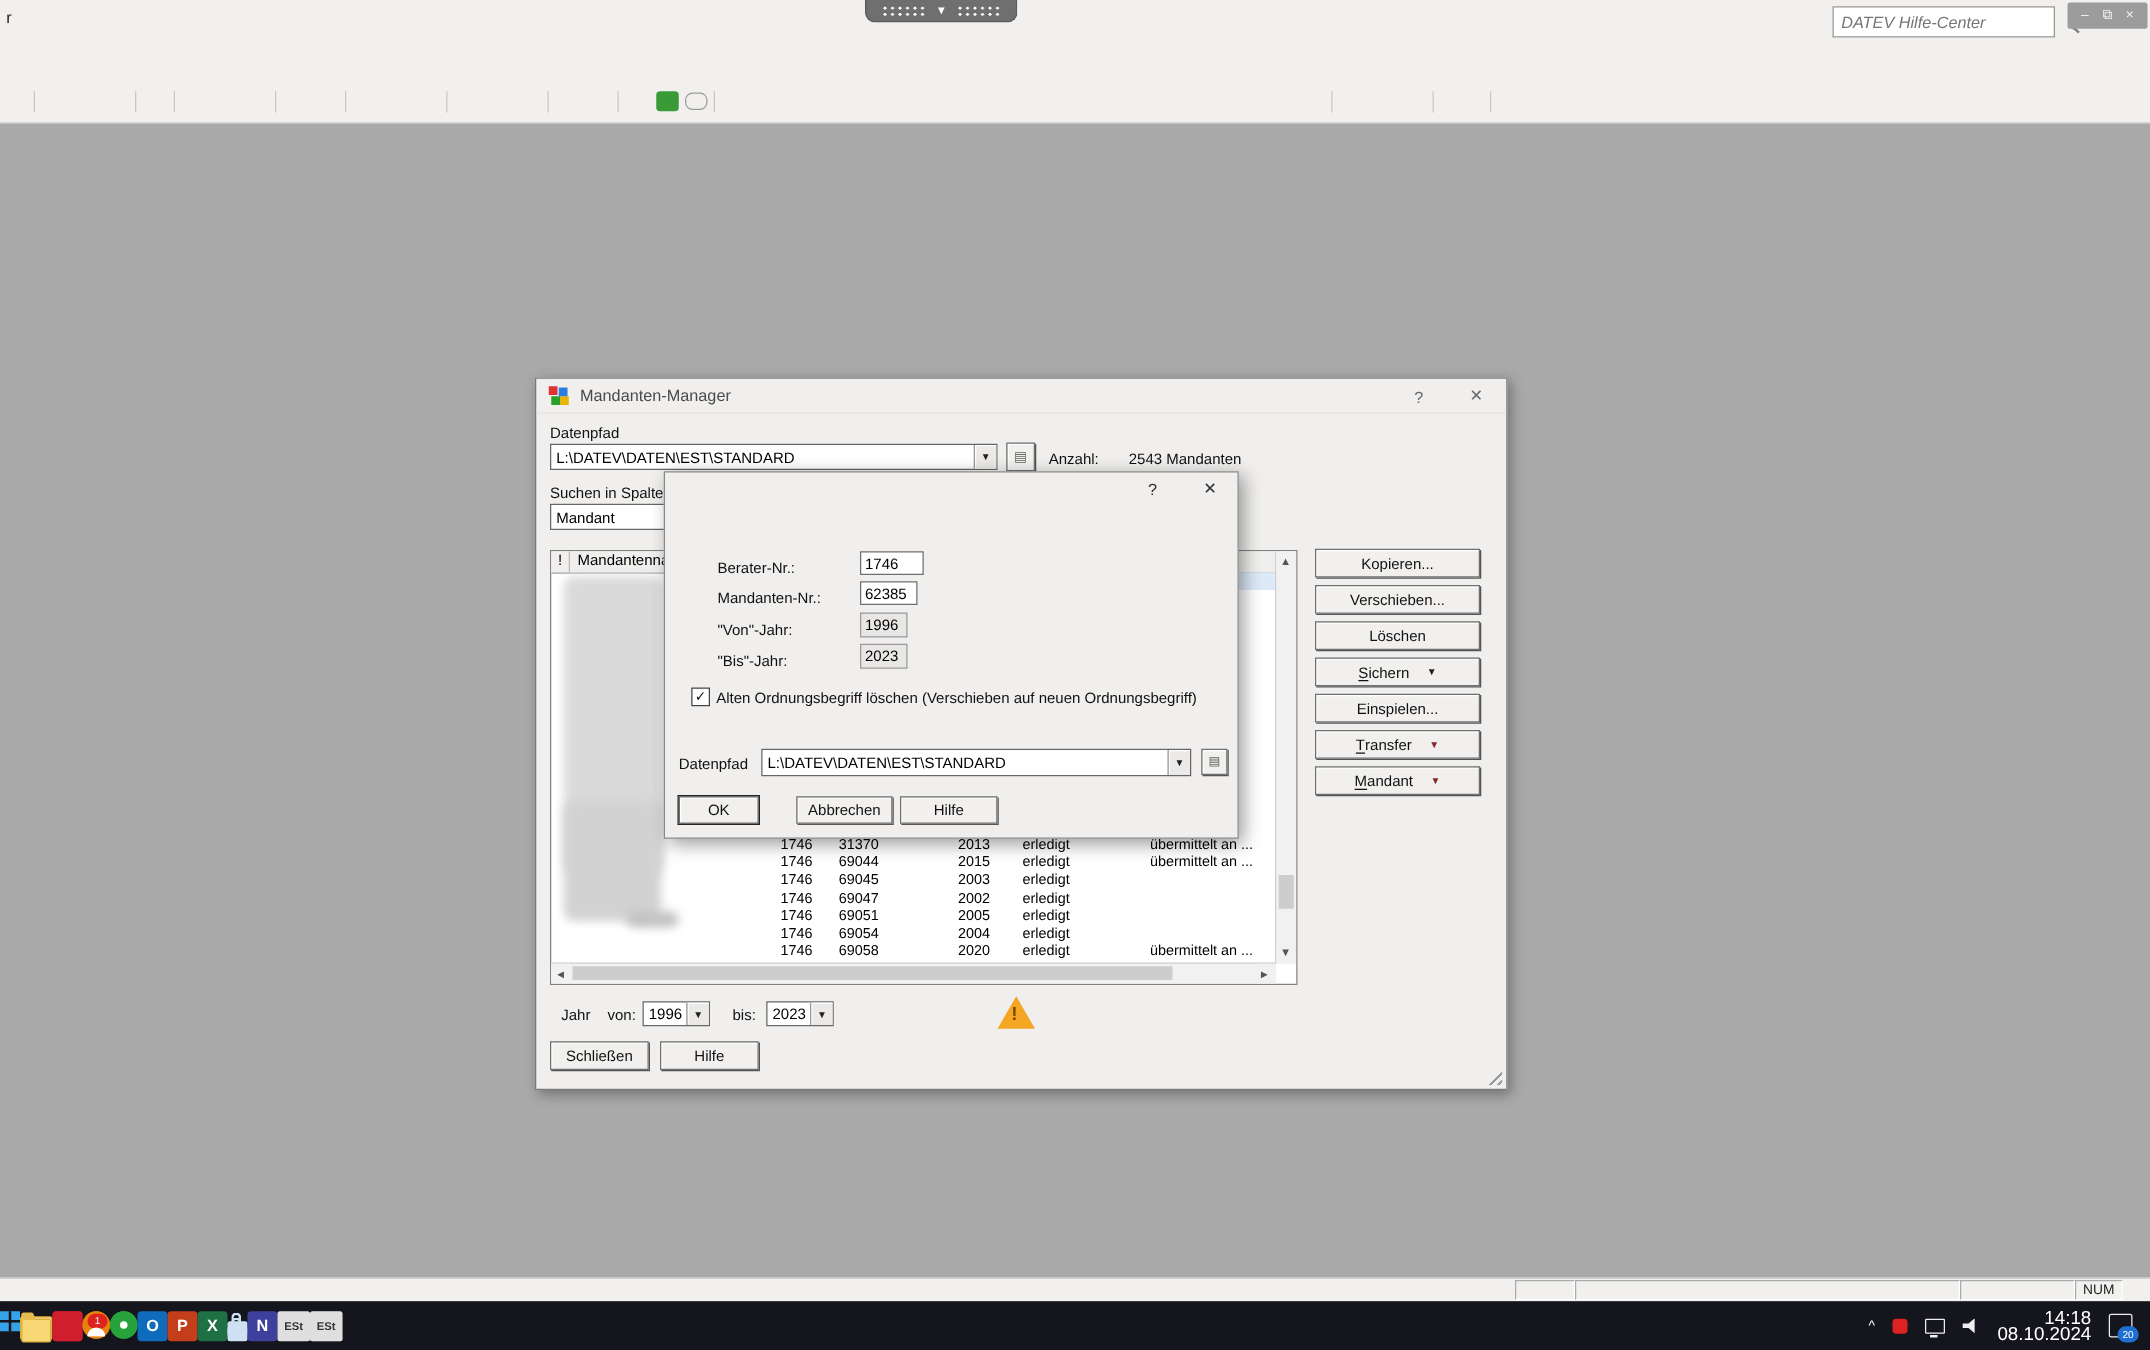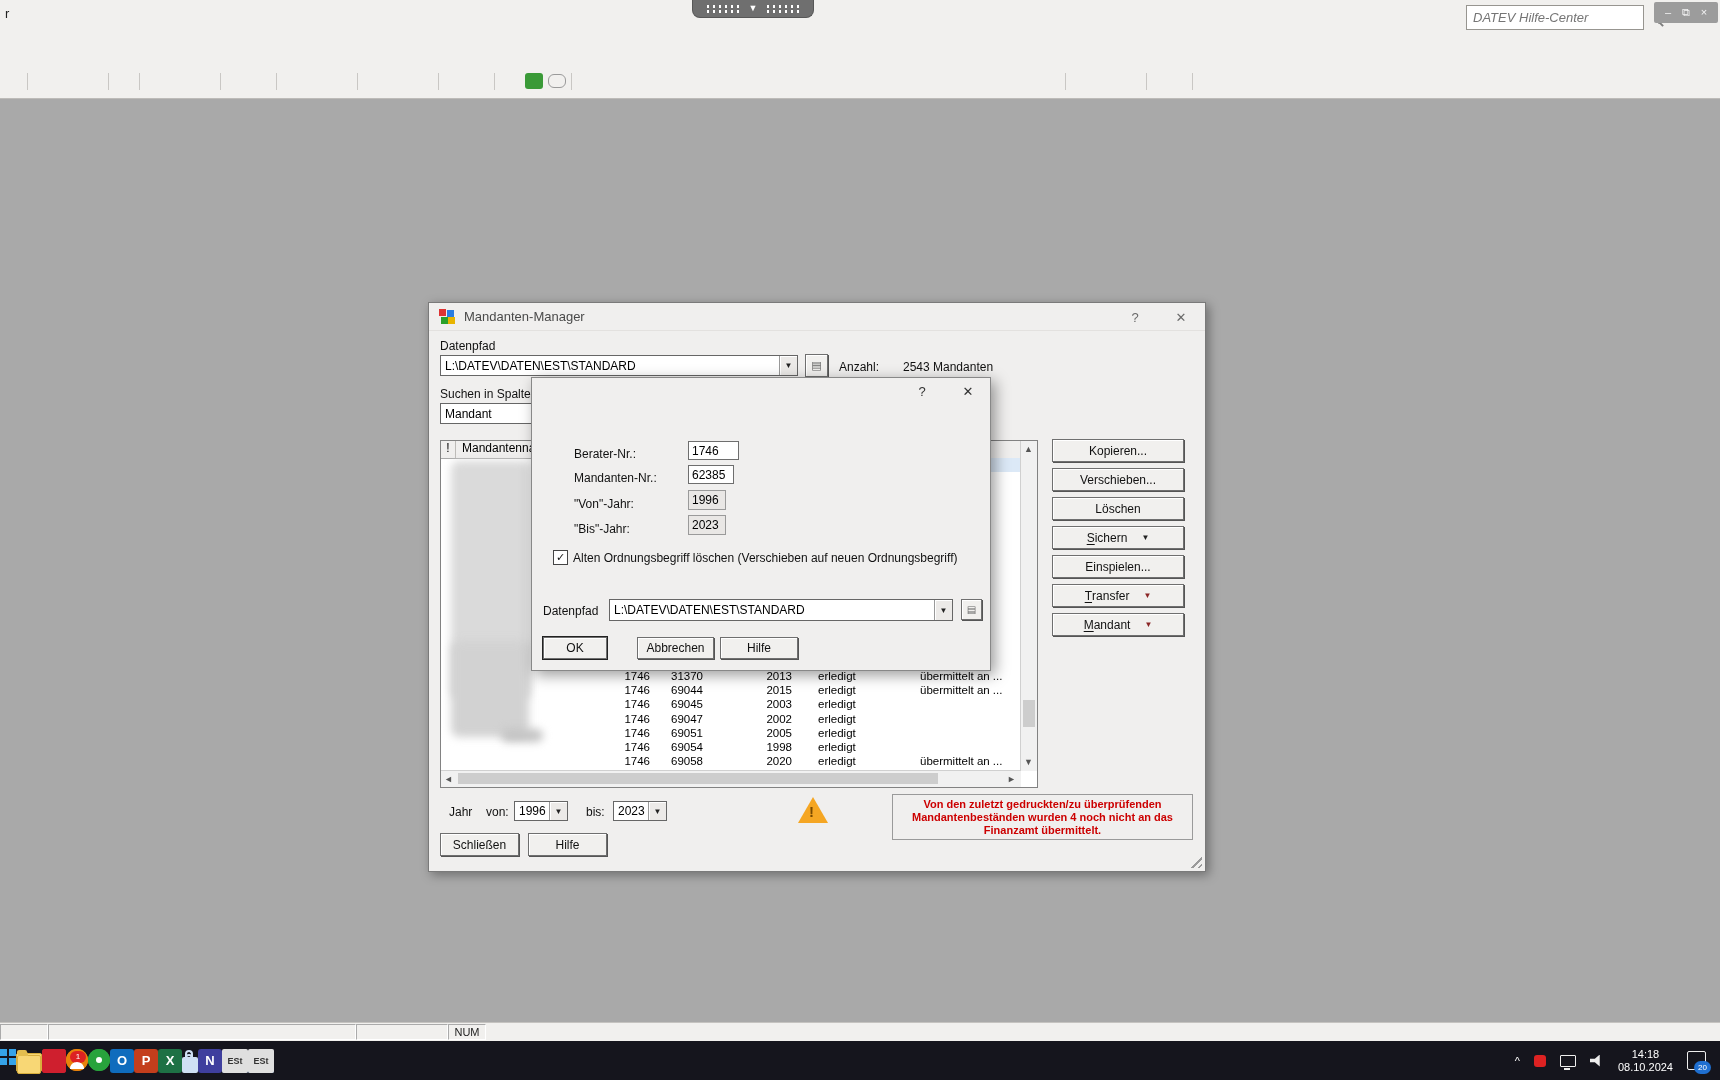--- a/index.html
+++ b/index.html
@@ -70,21 +70,21 @@
   .redbox div{font-size:11px;font-weight:bold;color:#cc0000;text-align:center;line-height:13px;width:288px;}
   .grip{left:759px;top:551px;width:14px;height:14px;background:repeating-linear-gradient(135deg,transparent 0 3px,#9a9a9a 3px 4.5px);clip-path:polygon(100% 0,100% 100%,0 100%);}
   
   .dlg{left:531px;top:377px;width:458px;height:292px;background:#f0efee;border:1px solid #888;box-shadow:4px 4px 14px rgba(0,0,0,.4);z-index:2;}
   .dlgtitle{left:0;top:0;width:100%;height:26px;display:flex;align-items:center;}
   .dlgtitle .t{font-size:13px;color:#111;margin-left:10px;}
   .dlg .tbtn{color:#333;}
   .group{left:11px;top:40px;width:436px;height:173px;border:1px solid #b5b2af;}
   .group .legend{position:absolute;left:9px;top:-8px;background:#f0efee;padding:0 5px;font-size:12px;color:#111;}
   
-  .statusbar{left:0;top:1022px;width:1720px;height:19px;background:#f1f0ee;border-top:1px solid #c5c3c0;display:flex;align-items:stretch;gap:0;padding-right:22px;box-sizing:border-box;}
+  .statusbar{left:0;top:1022px;width:1720px;height:19px;background:#f1f0ee;border-top:1px solid #c5c3c0;display:flex;justify-content:flex-end;align-items:stretch;gap:0;padding-right:22px;box-sizing:border-box;}
   .scell{border:1px solid;border-color:#aaa #fff #fff #aaa;font-size:11px;color:#222;display:flex;align-items:center;justify-content:center;margin:1px 0;}
   .taskbar{left:0;top:1041px;width:1720px;height:39px;background:#15151d;display:flex;align-items:center;}
   .tk{width:40px;height:39px;display:flex;align-items:center;justify-content:center;position:relative;}
   .tk.running{background:#262633;box-shadow:inset 0 -2px 0 #6b8cb5;}
   .tk.active{background:#3d3d49;}
   .tile{width:24px;height:24px;border-radius:3px;display:flex;align-items:center;justify-content:center;color:#fff;font-weight:bold;font-size:13px;}
   .start{width:16px;height:16px;background:#35a3e8;background-image:linear-gradient(#15151d,#15151d),linear-gradient(#15151d,#15151d);background-size:16px 2px,2px 16px;background-position:0 7px,7px 0;background-repeat:no-repeat;}
   .folder{width:24px;height:17px;background:#f8d775;border:1px solid #d8ae3c;border-radius:2px;position:relative;margin-top:4px;}
   .folder::before{content:"";position:absolute;left:0;top:-4px;width:10px;height:4px;background:#e3bd4e;border-radius:2px 2px 0 0;}
   .red-tile{background:#cf1f2e;}
@@ -96,21 +96,21 @@
   .lock{width:16px;height:12px;background:#cfe0f4;border-radius:2px;position:relative;margin-top:8px;}
   .lock::before{content:"";position:absolute;left:3px;top:-7px;width:8px;height:8px;border:2px solid #cfe0f4;border-bottom:none;border-radius:5px 5px 0 0;box-sizing:border-box;}
   .est{width:26px;height:24px;border-radius:2px;background:#dfdfdf;color:#333;font-size:9px;font-weight:bold;display:flex;align-items:center;justify-content:center;}
   .badge{position:absolute;right:2px;top:2px;min-width:12px;height:12px;border-radius:6px;background:#d22;color:#fff;font-size:8px;display:flex;align-items:center;justify-content:center;padding:0 2px;}
   .tray{margin-left:auto;display:flex;align-items:center;gap:14px;padding-right:14px;color:#fff;}
   .tray .caret{font-size:11px;}
   .tray .reddot{width:12px;height:12px;border-radius:3px;background:#d22;}
   .monitor{width:14px;height:10px;border:1.5px solid #eee;border-radius:1px;position:relative;}
   .monitor::after{content:"";position:absolute;left:3px;bottom:-4px;width:6px;height:2px;background:#eee;}
   .speaker{width:14px;height:12px;background:#eee;clip-path:polygon(0 35%,35% 35%,70% 0,70% 100%,35% 65%,0 65%);}
-  .clock{font-size:11px;text-align:center;line-height:13px;}
+  .clock{font-size:15px;text-align:right;line-height:13px;}
   .notif{width:17px;height:17px;border:1.5px solid #eee;border-radius:2px;position:relative;}
   .notif .nb{position:absolute;right:-6px;bottom:-5px;min-width:13px;height:13px;border-radius:7px;background:#1f6fd0;color:#fff;font-size:8px;display:flex;align-items:center;justify-content:center;padding:0 2px;}
 </style>
 </head>
 <body>
 
 <div id="screen">
 
   <div class="abs chrome">
     <span class="abs rfrag">r</span>
@@ -270,21 +270,21 @@
             <span class="cb1">1746</span>
             <span class="cb2">69051</span>
             <span class="cb3">2005</span>
             <span class="cb4">erledigt</span>
             <span class="cb5"></span>
           </div>
 
           <div class="trow">
             <span class="cb1">1746</span>
             <span class="cb2">69054</span>
-            <span class="cb3">1998</span>
+            <span class="cb3">2004</span>
             <span class="cb4">erledigt</span>
             <span class="cb5"></span>
           </div>
 
           <div class="trow">
             <span class="cb1">1746</span>
             <span class="cb2">69058</span>
             <span class="cb3">2020</span>
             <span class="cb4">erledigt</span>
             <span class="cb5">übermittelt an ...</span>
@@ -344,23 +344,20 @@
     <div class="abs combo" style="left:85px;top:498px;width:52px;height:18px">
       <span class="val">1996</span>
       <span class="dbtn">▼</span>
     </div>
     <span class="abs lbl" style="left:157px;top:502px">bis:</span>
     <div class="abs combo" style="left:184px;top:498px;width:52px;height:18px">
       <span class="val">2023</span>
       <span class="dbtn">▼</span>
     </div>
     <div class="abs warn"></div>
-    <div class="abs redbox">
-      <div>Von den zuletzt gedruckten/zu überprüfenden Mandantenbeständen wurden 4 noch nicht an das Finanzamt übermittelt.</div>
-    </div>
     <button class="w95 abs" style="left:11px;top:530px;width:79px;height:23px">Schließen</button>
     <button class="w95 abs" style="left:99px;top:530px;width:79px;height:23px">Hilfe</button>
     <div class="abs grip"></div>
   </div>
 
   <div class="abs dlg">
     <span class="tbtn" style="left:376px;top:4px">?</span>
     <span class="tbtn" style="left:422px;top:4px">✕</span>
 
     <span class="abs lbl" style="left:42px;top:69px">Berater-Nr.:</span>

